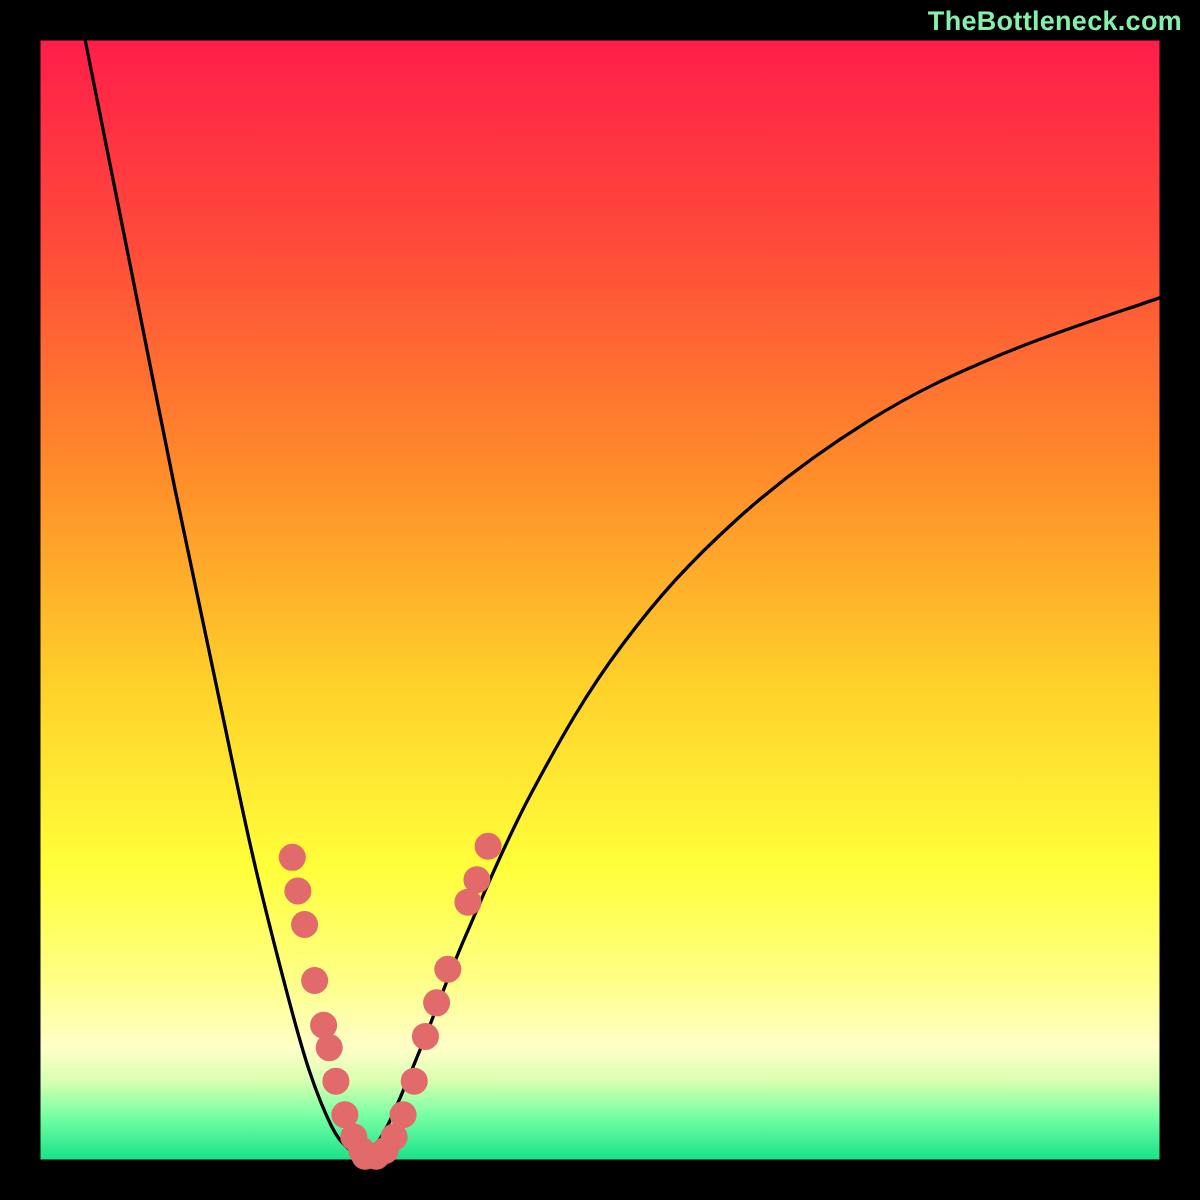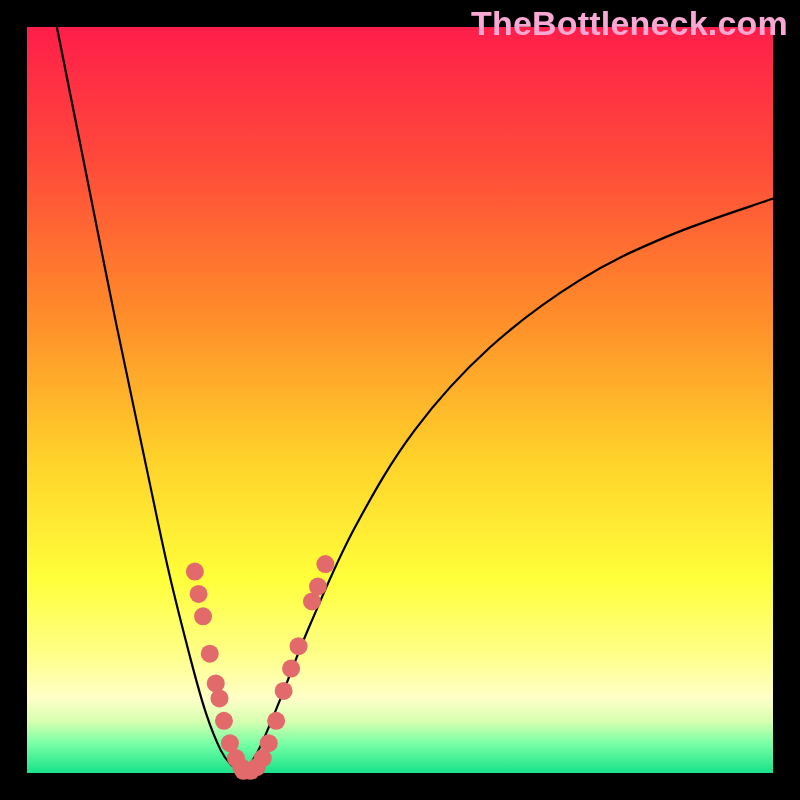--- a/index.html
+++ b/index.html
@@ -22,22 +22,22 @@
     left: 27px;
     top: 27px;
     width: 746px;
     height: 746px;
     
   }
   .watermark {
     position: absolute;
     top: 4px;
     right: 12px;
-    color: #f9a8d4;
-    font-size: 34px;
+    color: #86efac;
+    font-size: 18px;
     font-weight: 600;
     letter-spacing: 0.2px;
     user-select: none;
   }
   svg.curves {
     position: absolute;
     left: 27px;
     top: 27px;
     width: 746px;
     height: 746px;

